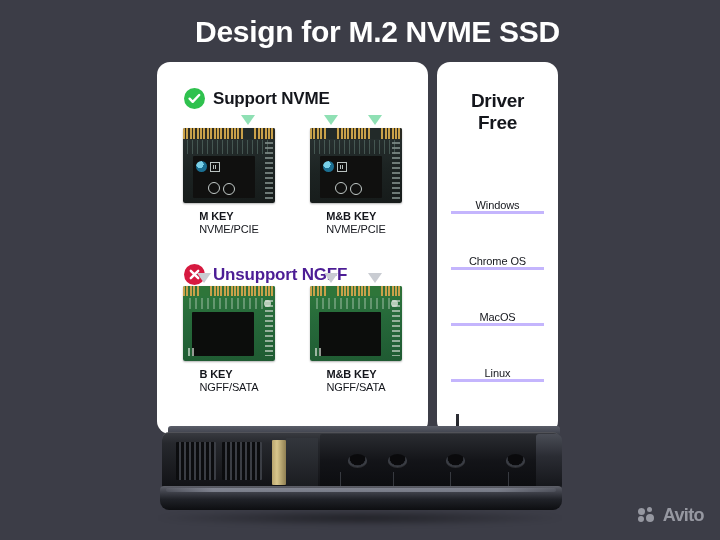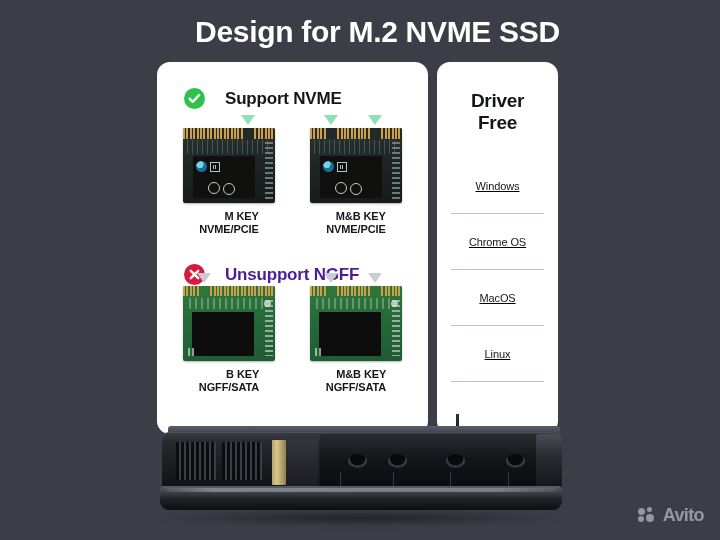--- a/index.html
+++ b/index.html
@@ -59,21 +59,21 @@
     top: 62px;
     width: 121px;
     height: 372px;
   }
 
   
   .section-head {
     position: absolute;
     display: flex;
     align-items: center;
-    gap: 20px;
+    gap: 8px;
     left: 27px;
   }
   .section-head.support { top: 26px; }
   .section-head.unsupport { top: 202px; }
 
   .badge-icon {
     width: 21px;
     height: 21px;
     border-radius: 50%;
     flex: 0 0 21px;
@@ -214,34 +214,34 @@
     border-radius: 50%; background: #d9e2d7; opacity: .8;
   }
   .board.ngff .smd {
     position: absolute; left: 5px; top: 62px; width: 8px; height: 8px;
     background: repeating-linear-gradient(90deg,#dfe6dd 0 2px, transparent 2px 4px);
     opacity: .65;
   }
 
   .ssd-caption {
     margin-top: 7px;
-    text-align: right;
+    text-align: left;
     line-height: 13px;
   }
   .ssd-key {
     display: block;
     font-size: 11px;
     font-weight: 700;
     color: #14161c;
     letter-spacing: -0.1px;
   }
   .ssd-iface {
     display: block;
     font-size: 11px;
-    font-weight: 700;
+    font-weight: 400;
     color: #14161c;
     letter-spacing: -0.1px;
   }
 
   
   .driver-title {
     position: absolute;
     top: 28px;
     left: 0;
     width: 121px;
@@ -254,25 +254,24 @@
   }
 
   .os-list {
     position: absolute;
     top: 96px;
     left: 14px;
     width: 93px;
   }
   .os-item {
     height: 56px;
-    border-bottom: 1px solid #c4b5fd;
+    border-bottom: 3px solid #c4b5fd;
     display: flex;
-    align-items: center;
+    align-items: flex-end;
     justify-content: center;
-    text-decoration: underline;
   }
   .os-item span {
     font-size: 11px;
     color: #14161c;
     letter-spacing: -0.1px;
   }
 
   
   .product {
     position: absolute;

